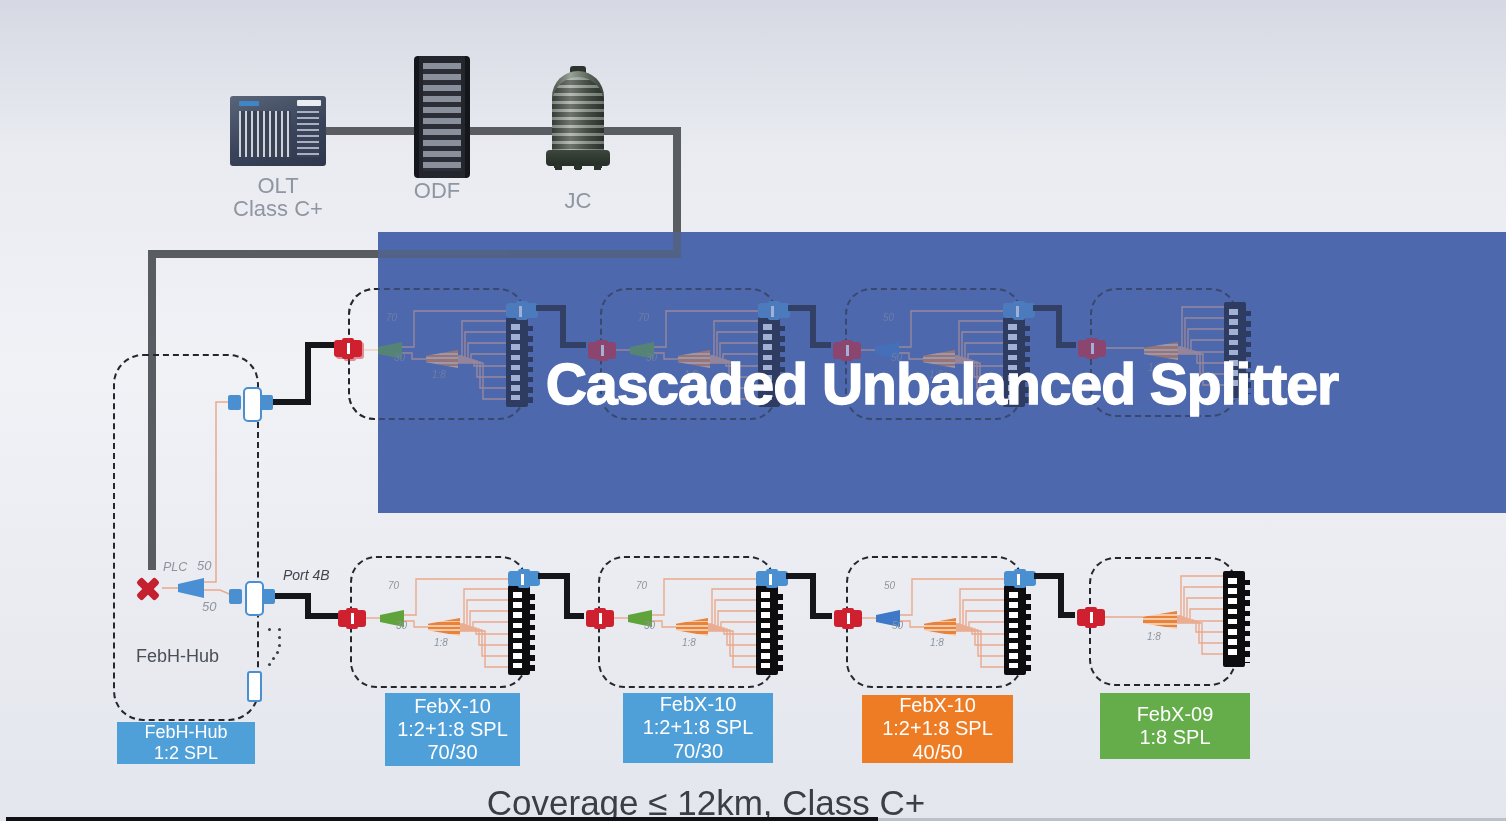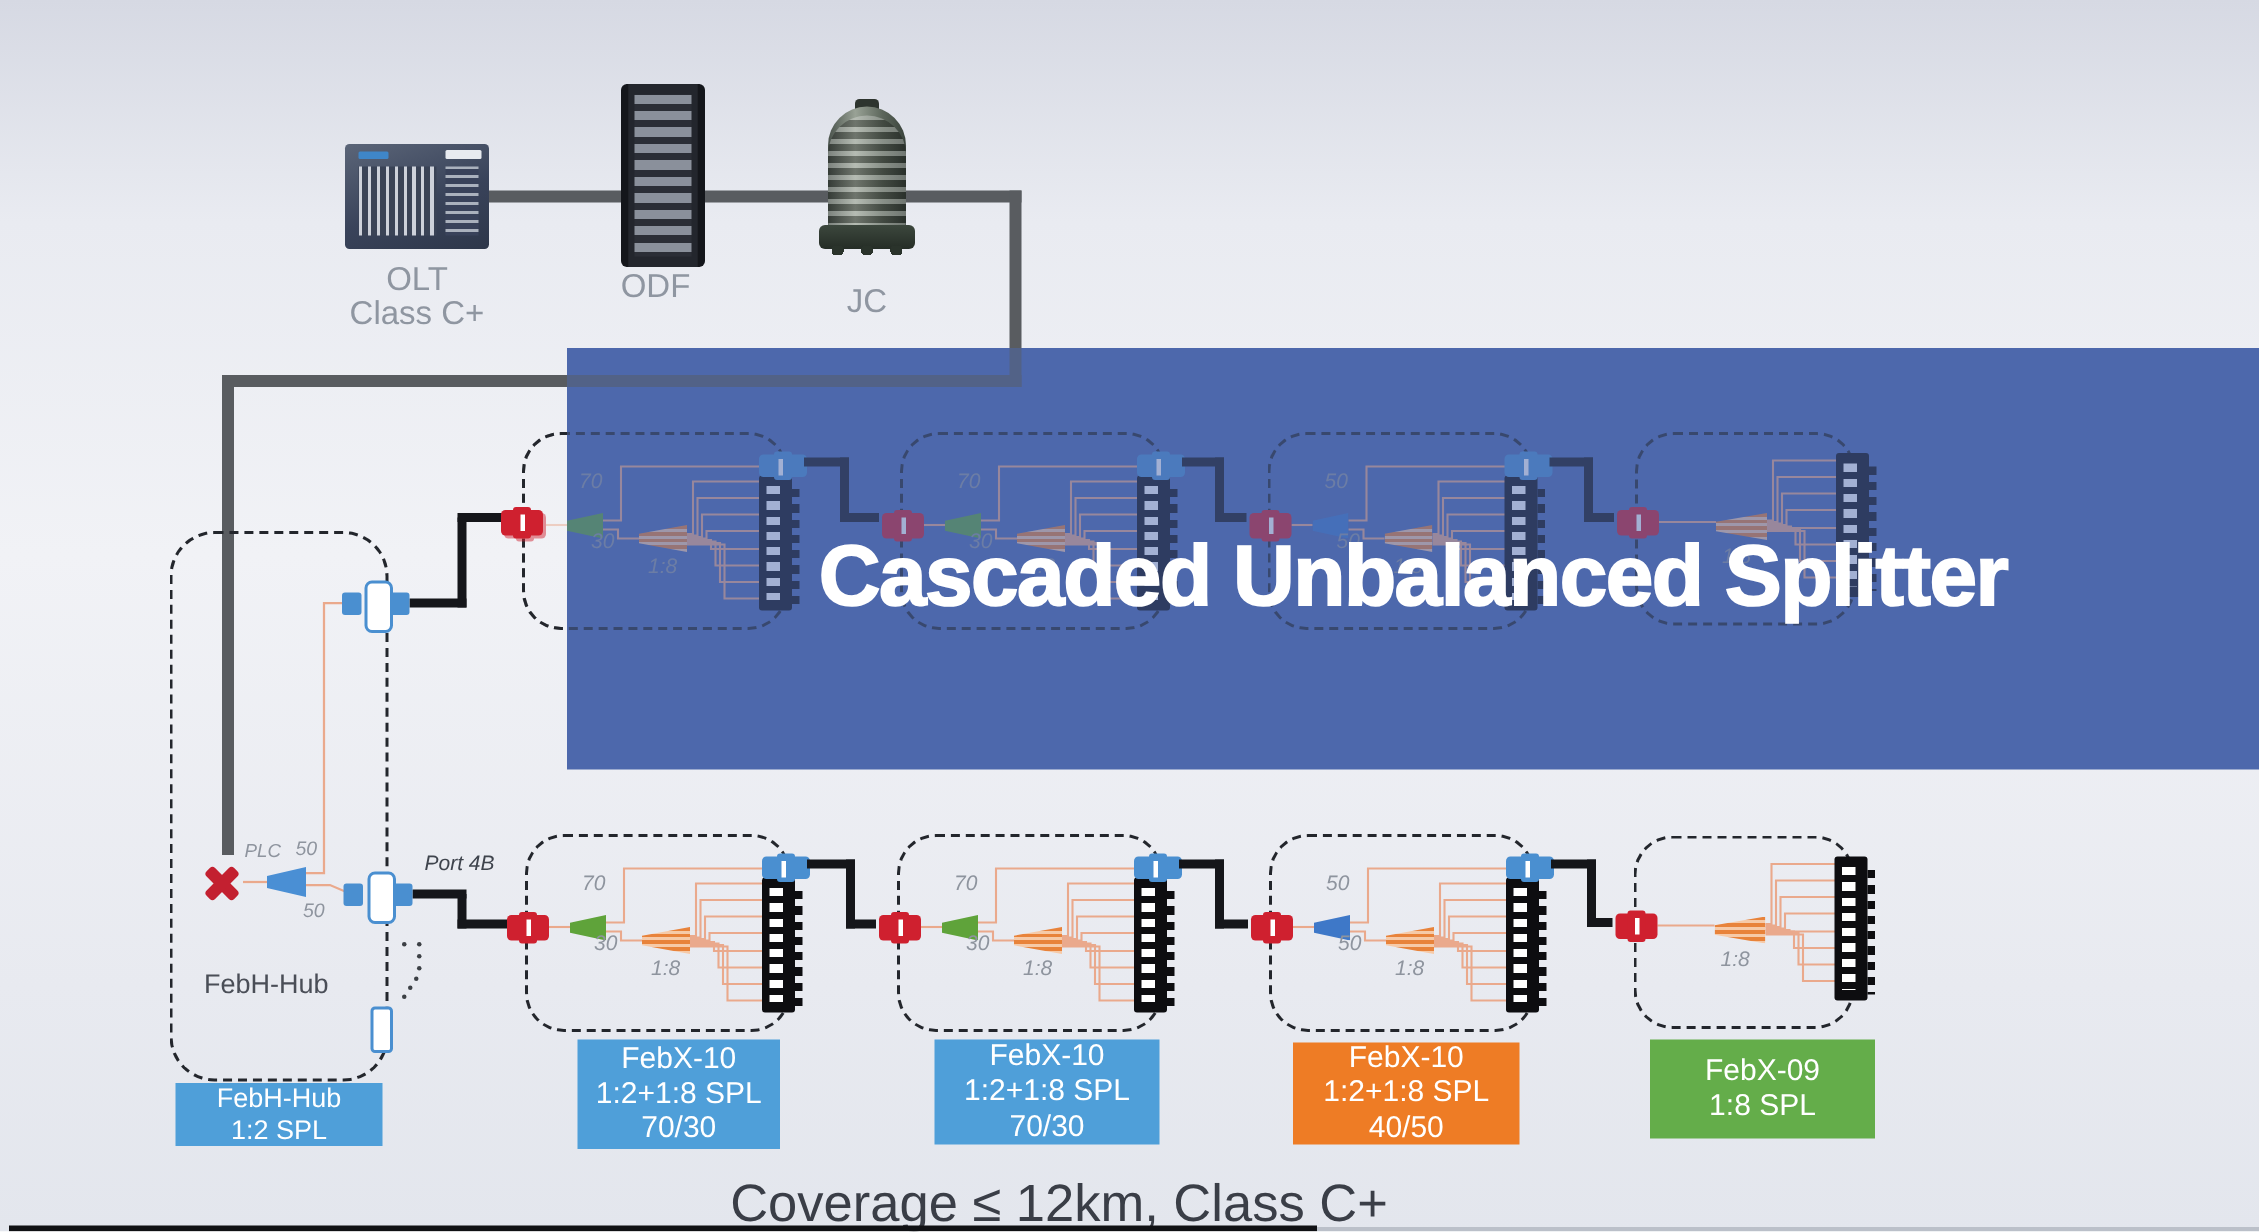--- a/index.html
+++ b/index.html
@@ -24,21 +24,21 @@
   .jc-base::after{content:"";position:absolute;left:4px;right:4px;top:14px;height:6px;background:radial-gradient(circle at 15% 50%,#2a332b 0 4px,transparent 4px),radial-gradient(circle at 50% 50%,#2a332b 0 4px,transparent 4px),radial-gradient(circle at 85% 50%,#2a332b 0 4px,transparent 4px);}
   .eq-label{color:#8f96a1;font-size:22px;text-align:center;line-height:1.05;z-index:3;}
   
   .trunk{background:#595c60;z-index:2;}
   
   .cable{background:#15161a;z-index:6;}
   
   .module{position:absolute;width:173px;height:128px;border:2.5px dashed #23262c;border-radius:26px;z-index:5;}
   .module.m18{width:143px;height:125px;}
   .module .fibers{position:absolute;left:0;top:0;width:100%;height:100%;overflow:visible;}
-  .rlabel{position:absolute;font-size:14px;font-style:italic;color:#8e949e;z-index:2;}
+  .rlabel{position:absolute;font-size:10px;font-style:italic;color:#8e949e;z-index:2;}
   .rlabel.t{left:36px;top:22px;}
   .rlabel.b{left:44px;top:62px;}
   .rlabel.s{left:82px;top:79px;}
   .module.m18 .rlabel.s{left:56px;top:72px;}
   .cone{position:absolute;left:28px;top:52px;width:24px;height:17px;clip-path:polygon(0 30%,100% 0,100% 100%,0 70%);}
   .cone18{position:absolute;left:76px;top:60px;width:32px;height:18px;background:repeating-linear-gradient(to bottom,#e8833b 0 2.5px,#f6caa8 2.5px 4.5px);clip-path:polygon(0 32%,100% 0,100% 100%,0 68%);}
   .module.m18 .cone18{left:52px;top:52px;width:34px;}
   .tblock{position:absolute;left:156px;top:27px;width:22px;height:90px;background:#0d0d10;border-radius:2px;}
   .module.m18 .tblock{left:132px;top:12px;height:96px;}
   .tblock::before{content:"";position:absolute;left:5px;top:7px;bottom:7px;width:9px;background:repeating-linear-gradient(to bottom,#fff 0 5.5px,transparent 5.5px 10.2px);}

